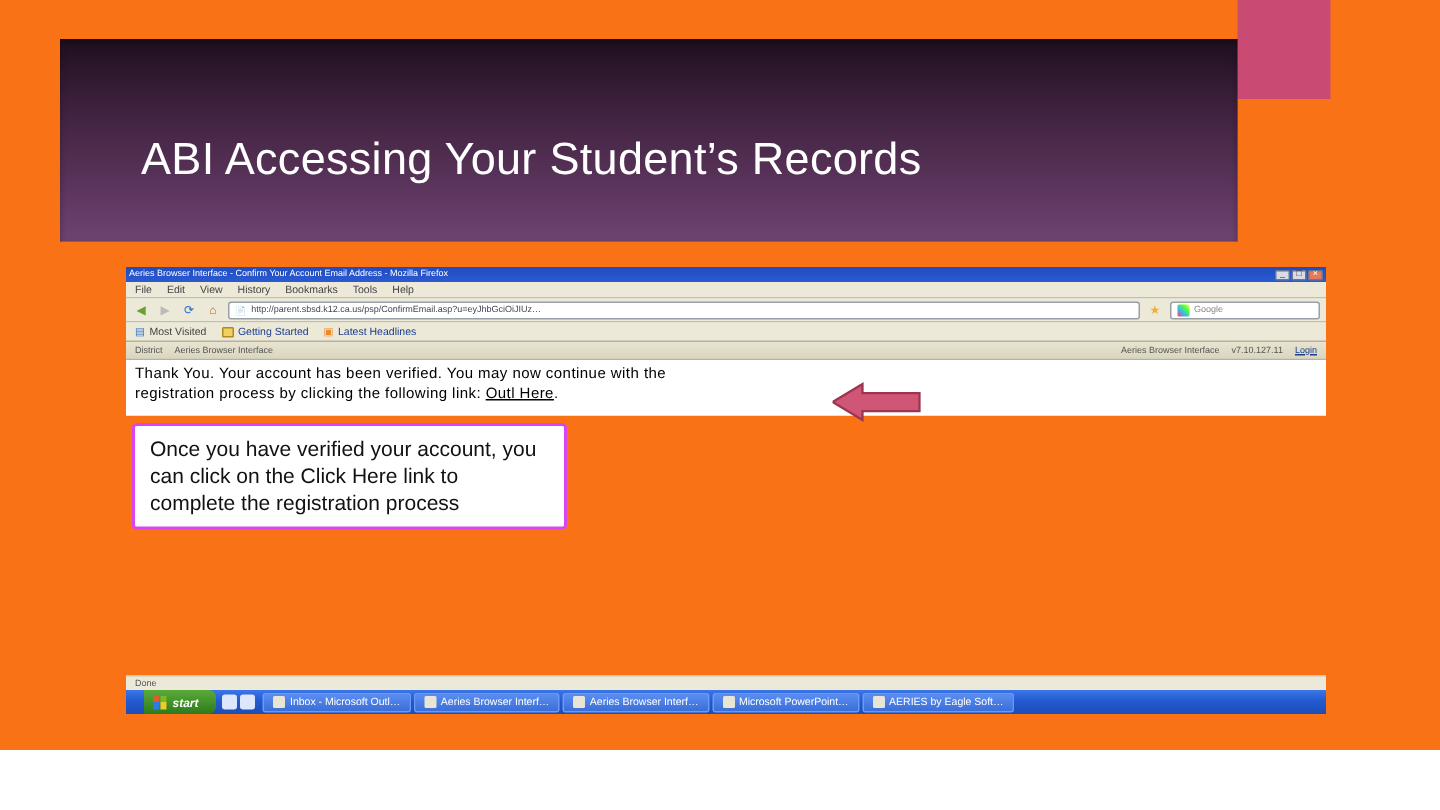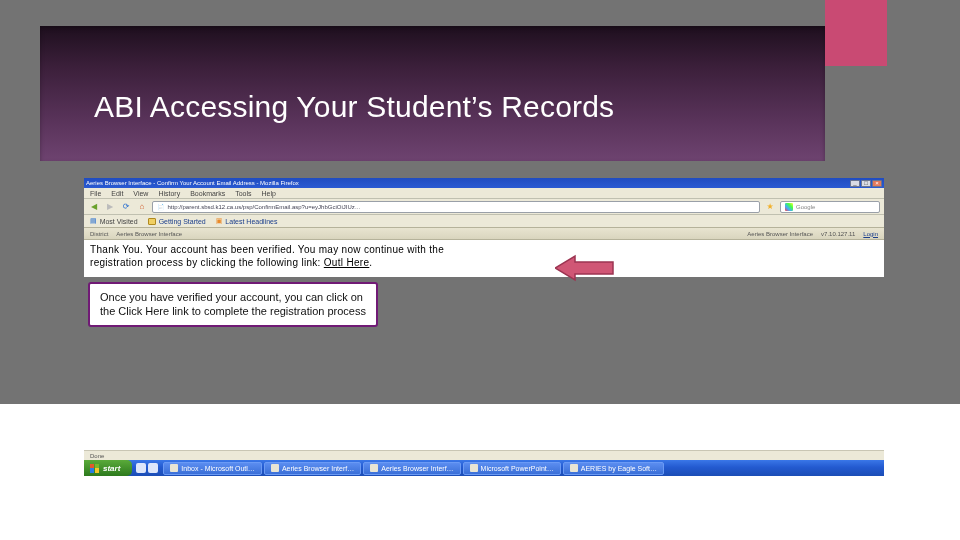--- a/index.html
+++ b/index.html
@@ -1,18 +1,18 @@
 <!DOCTYPE html>
 <html><head>
 <meta charset="utf-8">
 <style>
   * { box-sizing: border-box; margin: 0; padding: 0; }
   html, body { width: 960px; height: 540px; overflow: hidden; font-family: Arial, Helvetica, sans-serif; background: #fff; }
 
-  .slide { position: relative; width: 960px; height: 404px; background: #737373; }
+  .slide { position: relative; width: 960px; height: 500px; background: #f97316; }
 
   
   .banner {
     position: absolute;
     left: 40px; top: 26px;
     width: 785px; height: 135px;
     background: linear-gradient(180deg, #1e0f1e 0%, #3b1f3a 30%, #59335a 70%, #6e4370 100%);
     box-shadow: 0 2px 4px rgba(0,0,0,0.3) inset;
     z-index: 3;
   }
@@ -157,24 +157,24 @@
     z-index: 6;
   }
   .arrow svg { width: 100%; height: 100%; display: block; }
 
   
   .callout {
     position: absolute;
     left: 88px; top: 282px;
     width: 290px;
     background: #fff;
-    border: 2px solid #701a75;
+    border: 2px solid #d946ef;
     border-radius: 3px;
     padding: 6px 10px;
-    font-size: 11px;
+    font-size: 14px;
     line-height: 1.3;
     color: #111;
     z-index: 6;
   }
 
   
   .taskbar-wrap {
     position: absolute;
     left: 84px; top: 450px;
     width: 800px;
@@ -195,20 +195,21 @@
     padding-right: 0;
     overflow: hidden;
   }
   .start {
     height: 16px; padding: 0 12px 0 6px;
     background: linear-gradient(#5aaa3a, #2d7a1d);
     border-radius: 0 5px 5px 0;
     color: #fff; font-weight: bold; font-size: 8px;
     display: flex; align-items: center; gap: 4px;
     font-style: italic;
+    margin-left: 12px;
   }
   .start .winic {
     width: 9px; height: 9px;
     display: grid; grid-template-columns: 1fr 1fr; grid-template-rows: 1fr 1fr; gap: 0.5px;
   }
   .start .winic span:nth-child(1){background:#e35a2a;}
   .start .winic span:nth-child(2){background:#7ab82a;}
   .start .winic span:nth-child(3){background:#2a7de3;}
   .start .winic span:nth-child(4){background:#f4c72a;}
   .task-btn {

